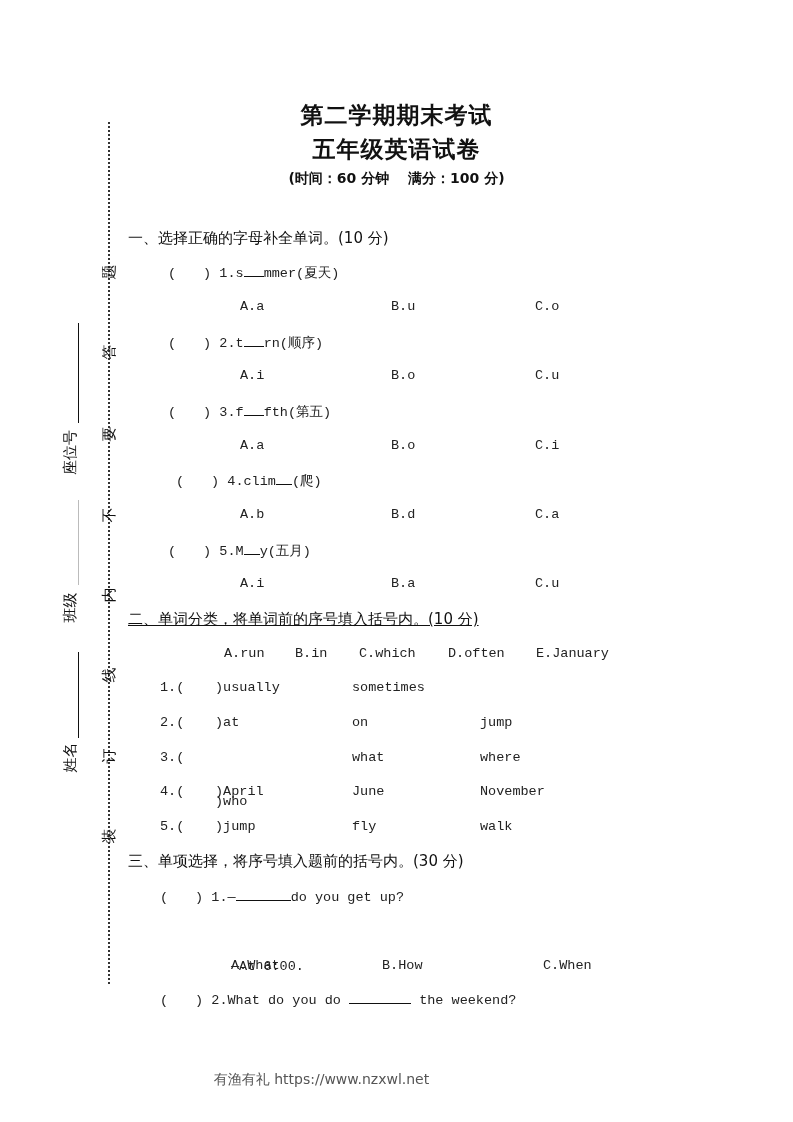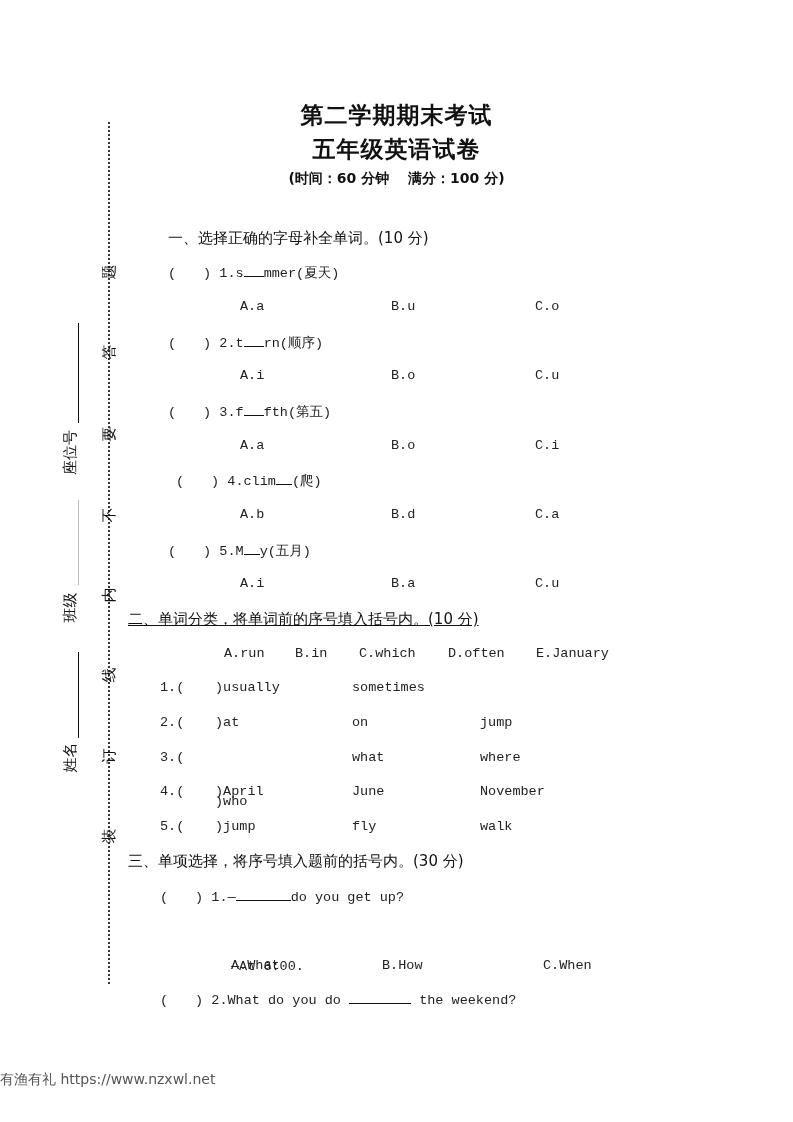--- a/index.html
+++ b/index.html
@@ -13,21 +13,21 @@
 
     .section-h { font-family: "DejaVu Sans", sans-serif; font-size: 15px; color: #111; }
 
     .blank { display: inline-block; border-bottom: 1px solid #111; height: 12px; vertical-align: baseline; }
 
     
     .dotted-line { position: absolute; left: 108px; top: 122px; height: 862px; border-left: 2px dotted #333; width: 0; }
     .vert { position: absolute; font-family: "DejaVu Sans", sans-serif; font-size: 15px; transform: rotate(-90deg); transform-origin: center center; width: 20px; height: 20px; text-align: center; line-height: 20px; }
     .vline { position: absolute; width: 0; }
 
-    .footer { left: 0; width: 643px; top: 1071px; font-family: "DejaVu Sans", sans-serif; font-size: 14px; color: #555; }
+    .footer { left: 0; width: 643px; text-align: center; top: 1071px; font-family: "DejaVu Sans", sans-serif; font-size: 14px; color: #555; }
   </style>
 </head>
 <body>
 
 <div>
   <div class="dotted-line"></div>
   <div class="vert" style="left:99px; top:262px;">题</div>
   <div class="vert" style="left:99px; top:342px;">答</div>
   <div class="vert" style="left:99px; top:424px;">要</div>
   <div class="vert" style="left:99px; top:505px;">不</div>
@@ -49,21 +49,21 @@
   <div class="abs" style="left:51px; top:740px; width:40px; height:40px;">
     <div class="cjk" style="position:absolute; left:-3px; top:8px; width:44px; text-align:center; transform:rotate(-90deg); font-size:15px;">姓名</div>
   </div>
   <div class="vline" style="left:78px; top:652px; height:86px; border-left:1px solid #111;"></div>
 </div>
 
 <div class="abs title" style="top:100px;">第二学期期末考试</div>
 <div class="abs title" style="top:134px;">五年级英语试卷</div>
 <div class="abs subtitle" style="top:170px;">(时间：60 分钟　 满分：100 分)</div>
 
-<div class="abs section-h" style="left:128px; top:229px;margin-left:40px;">一、选择正确的字母补全单词。(10 分)</div>
+<div class="abs section-h" style="left:128px; top:229px;">一、选择正确的字母补全单词。(10 分)</div>
 
 <div>
 
   <div class="abs mono" style="left:168px; top:264px;">
     <span>(　　)</span>
     <span>1.</span><span>s</span><span class="blank" style="width:20px;"></span><span>mmer(夏天)</span>
   </div>
   <div class="abs mono" style="left:240px; top:299px;">A.a</div>
   <div class="abs mono" style="left:391px; top:299px;">B.u</div>
   <div class="abs mono" style="left:535px; top:299px;">C.o</div>

